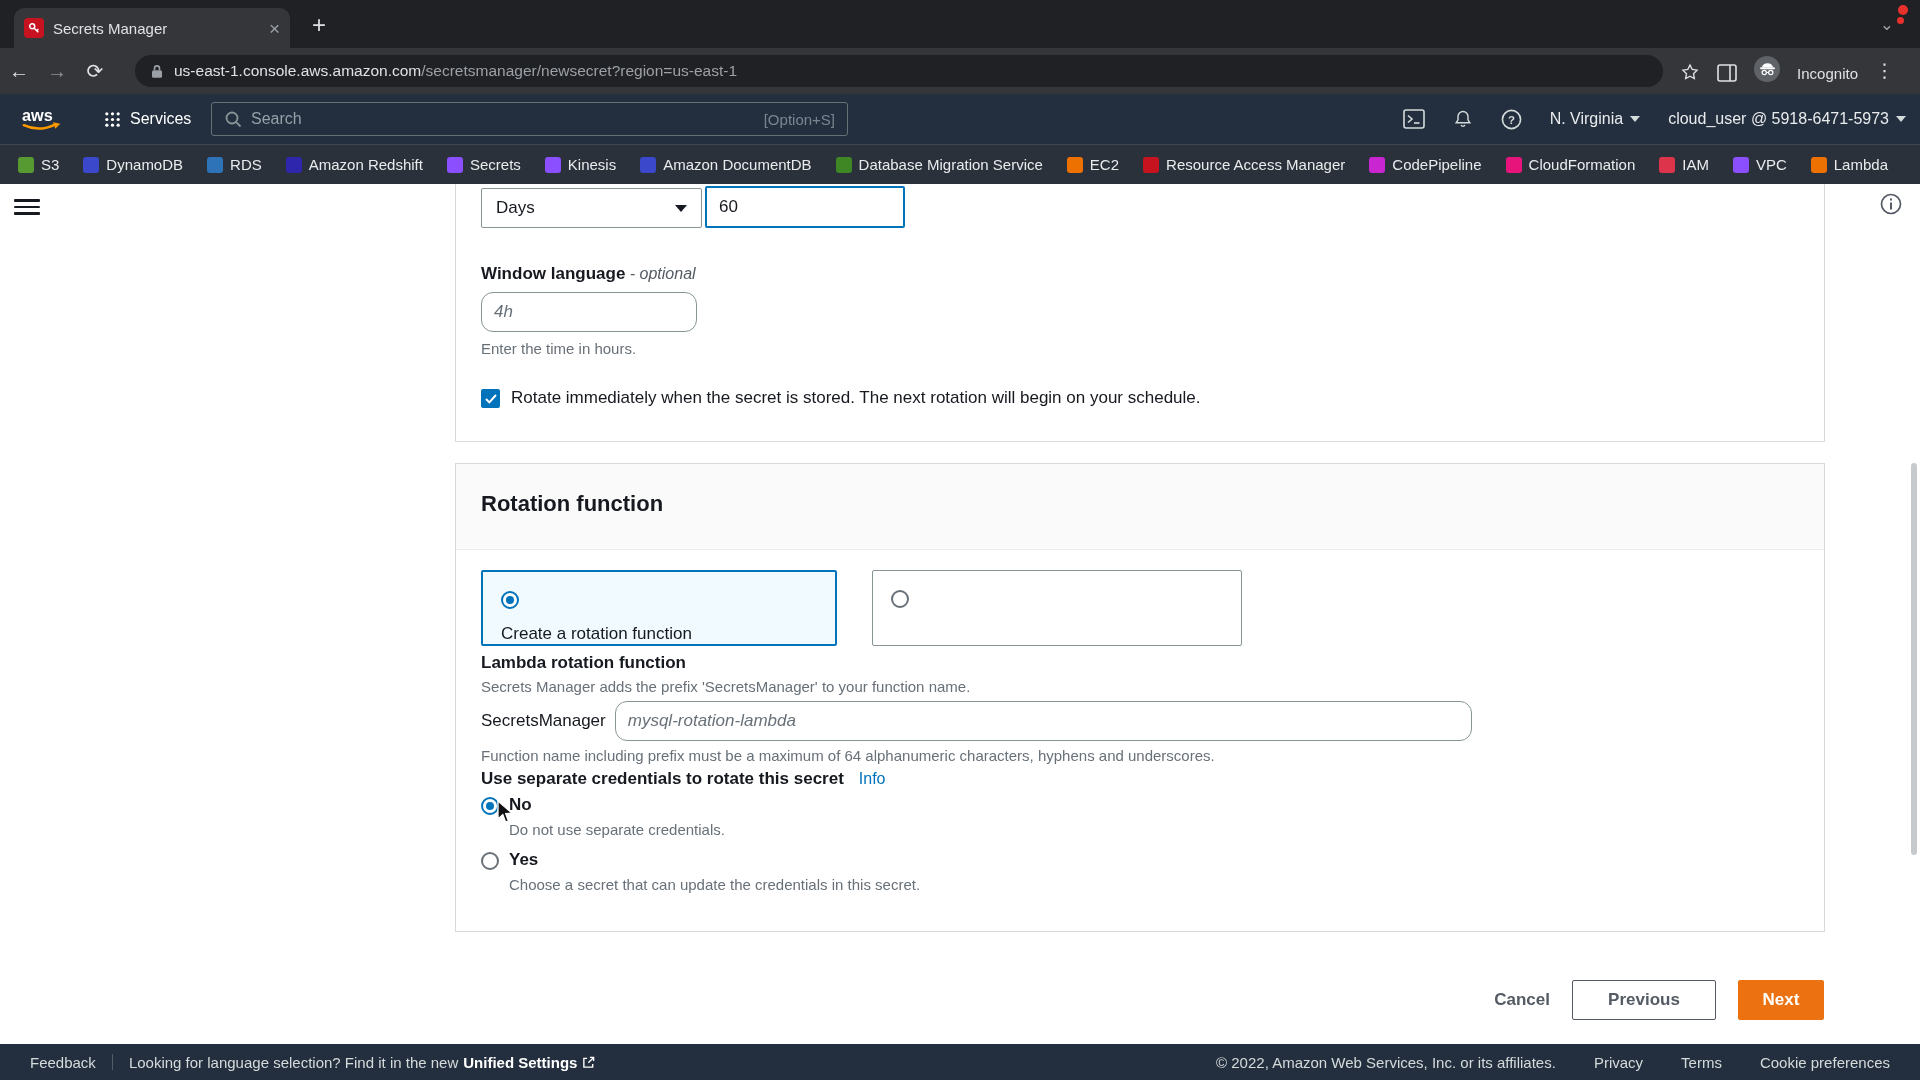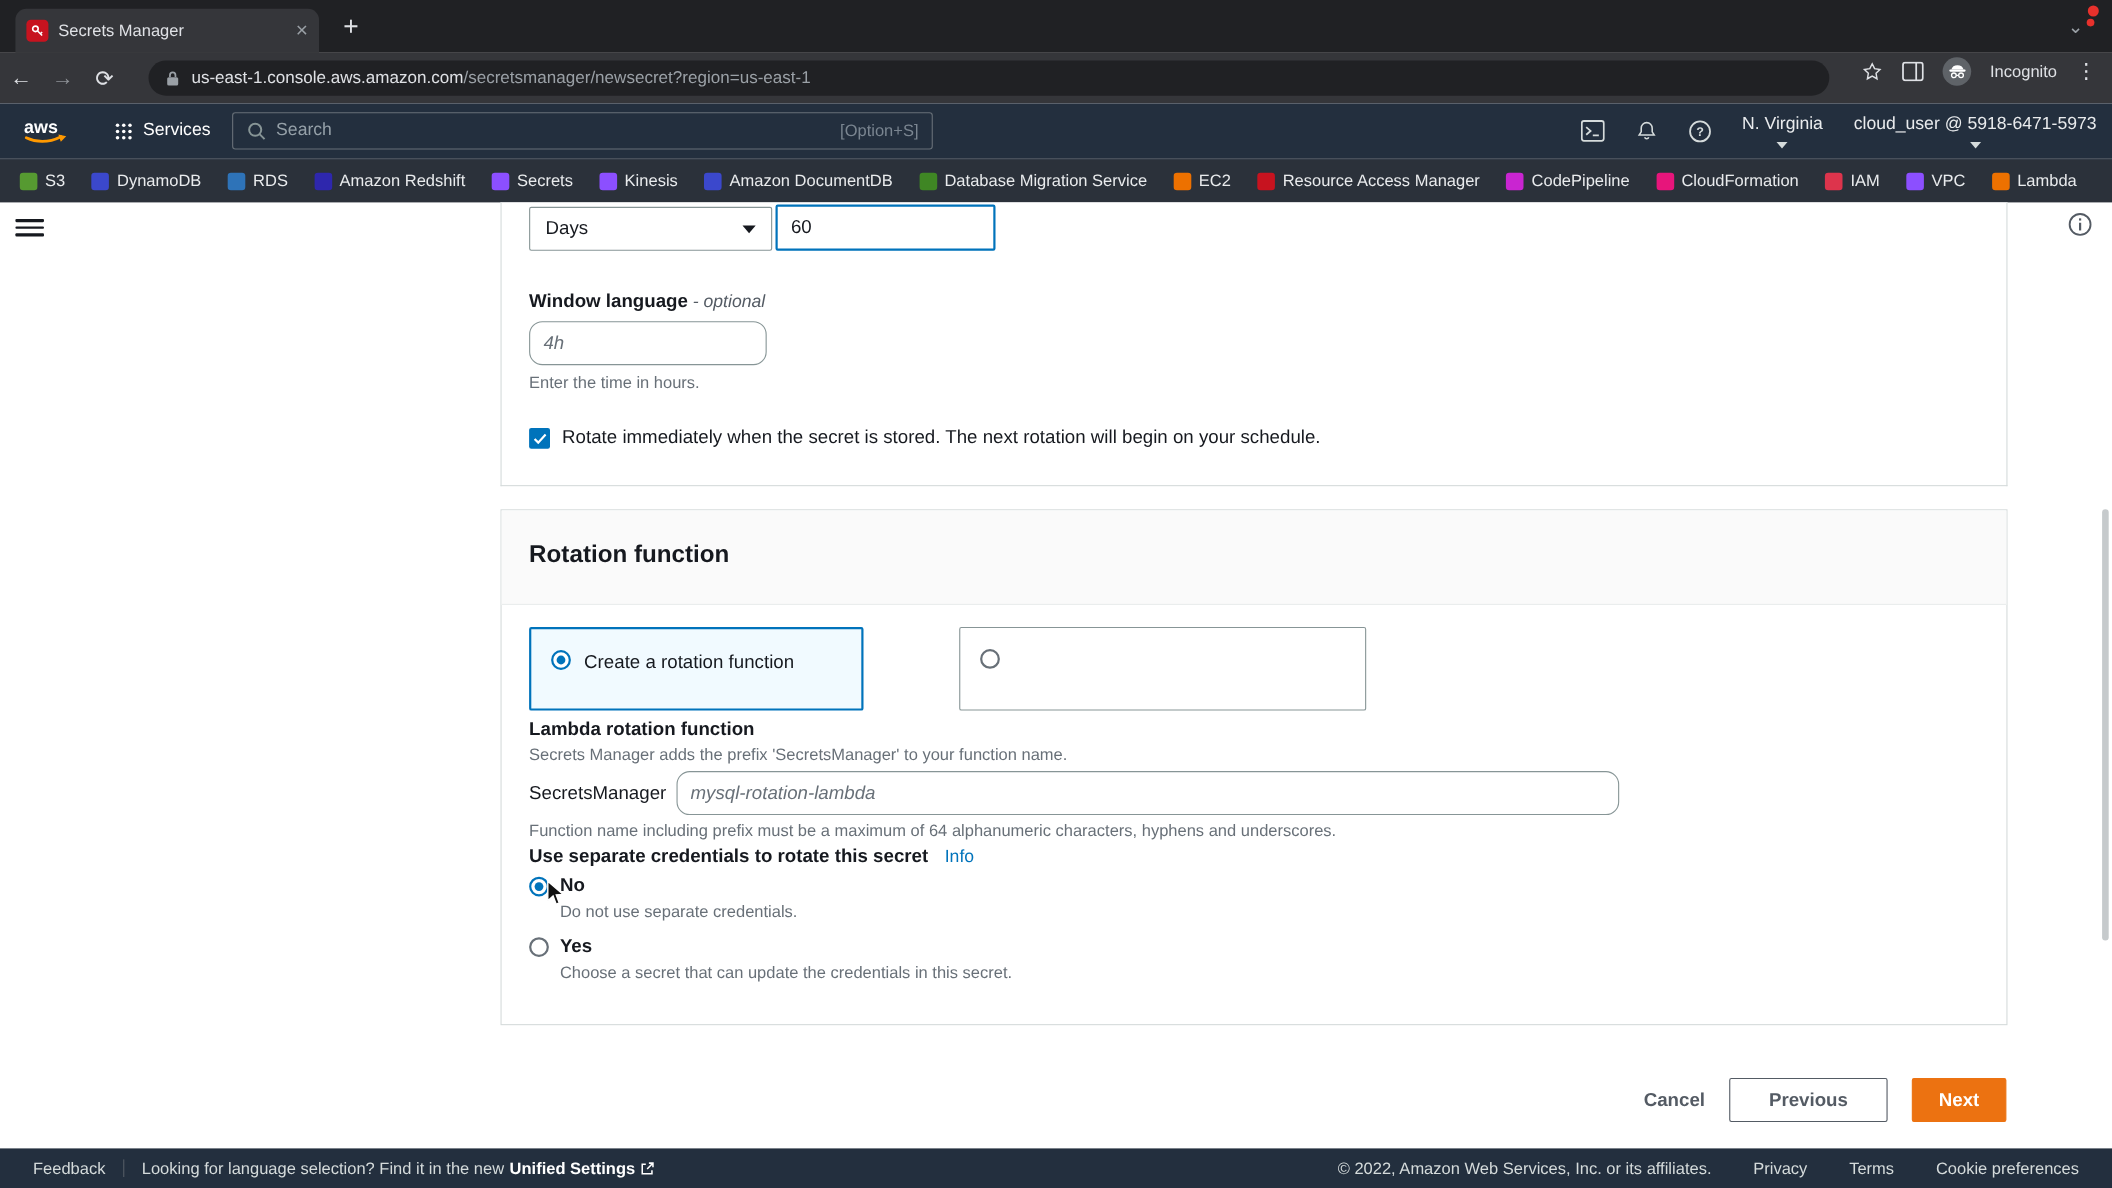--- a/index.html
+++ b/index.html
@@ -21,35 +21,35 @@
 
   .toolbar { position:absolute; top:48px; left:0; width:1920px; height:46px; background:#35363a;
              display:flex; align-items:center; }
   .navbtn { color:#dfe1e5; font-size:20px; width:38px; text-align:center; }
   .navbtn.fwd { color:#8f9398; }
   .urlbar { position:absolute; left:135px; top:55px; width:1528px; height:32px; background:#202124;
             border-radius:16px; display:flex; align-items:center; padding:0 16px; gap:11px; }
   .url-text { font-size:15.5px; white-space:nowrap; overflow:hidden; }
   .url-domain { color:#dfe1e5; }
   .url-path { color:#9aa0a6; }
-  .toolbar-right { position:absolute; right:14px; top:48px; height:34px; display:flex; align-items:center; gap:17px; }
+  .toolbar-right { position:absolute; right:26px; top:48px; height:34px; display:flex; align-items:flex-end; gap:17px; }
   .avatar-circle { width:26px; height:26px; border-radius:50%; background:#5f6368; display:flex; align-items:center; justify-content:center; }
   .incog-label { color:#dfe1e5; font-size:15px; }
   .menu-dots { color:#dfe1e5; font-size:19px; letter-spacing:0; }
 
   
   .awsnav { position:absolute; top:94px; left:0; width:1920px; height:50px; background:#232f3e; }
   .awslogo { position:absolute; left:20px; top:10px; }
   .services { position:absolute; left:104px; top:0; height:50px; display:flex; align-items:center; gap:9px; color:#fff; font-size:16px; }
   .awssearch { position:absolute; left:211px; top:8px; width:637px; height:34px; border:1px solid #687078; border-radius:3px;
                display:flex; align-items:center; padding:0 12px; gap:9px; }
   .awssearch .ph { color:#95a0a8; font-size:16px; flex:1; }
   .awssearch .shortcut { color:#7a8590; font-size:15px; }
   .awsnav-right { position:absolute; right:14px; top:0; height:50px; display:flex; align-items:center; gap:28px; }
-  .navtxt { color:#e9ebed; font-size:16px; display:flex; align-items:center; gap:7px;flex-direction:column; }
+  .navtxt { color:#e9ebed; font-size:16px; display:flex; align-items:center; gap:7px; }
   .caret-down { width:0; height:0; border-left:5px solid transparent; border-right:5px solid transparent; border-top:6px solid #d5dbdb; }
 
   
   .favbar { position:absolute; top:144px; left:0; width:1920px; height:40px; background:#2b313a; border-top:1px solid #3d4753;
             display:flex; align-items:center; padding:0 18px; gap:24px; overflow:hidden; }
   .fav-item { display:flex; align-items:center; gap:7px; flex:none; }
   .fav-ico { width:16px; height:16px; border-radius:3px; flex:none; }
   .fav-label { color:#e9ebed; font-size:15px; white-space:nowrap; }
 
   
@@ -75,21 +75,21 @@
   .text-input { border:1px solid #879596; border-radius:12px; font-size:17px; color:#16191f; padding:0 12px; font-family:"Liberation Sans",sans-serif; background:#fff; }
   .text-input::placeholder { font-style:italic; color:#687078; opacity:1; }
   .window-input { position:absolute; left:25px; top:108px; width:216px; height:40px; }
   .helper { font-size:15px; color:#687078; }
   .window-help { position:absolute; left:25px; top:156px; }
   .check-row { position:absolute; left:25px; top:204px; display:flex; align-items:flex-start; gap:11px; }
   .checkbox { width:19px; height:19px; background:#0073bb; border-radius:2px; display:flex; align-items:center; justify-content:center; flex:none; margin-top:1px; }
   .check-label { font-size:17px; color:#16191f; }
 
   .radio-card { position:absolute; top:106px; height:76px; border-radius:2px; display:flex; align-items:flex-start; padding:17px 18px; gap:12px; }
-  .card-create { left:25px; width:304px; background:#f1faff; border:2px solid #0073bb; }
+  .card-create { left:25px; width:356px; background:#f1faff; border:2px solid #0073bb;flex-direction:column; }
   .card-existing { left:416px; width:370px; background:#fff; border:1px solid #879596; }
   .radio { width:18px; height:18px; border-radius:50%; border:2px solid #687078; background:#fff; position:relative; flex:none; margin-top:2px; }
   .radio.sel { border-color:#0073bb; }
   .radio.sel::after { content:""; position:absolute; left:3px; top:3px; width:8px; height:8px; border-radius:50%; background:#0073bb; }
   .card-label { font-size:17px; color:#16191f; line-height:25px; }
 
   .lambda-label { position:absolute; left:25px; top:189px; }
   .lambda-help { position:absolute; left:25px; top:214px; }
   .prefix-row { position:absolute; left:25px; top:237px; height:40px; display:flex; align-items:center; }
   .prefix-text { font-size:17px; color:#16191f; margin-right:9px; }

